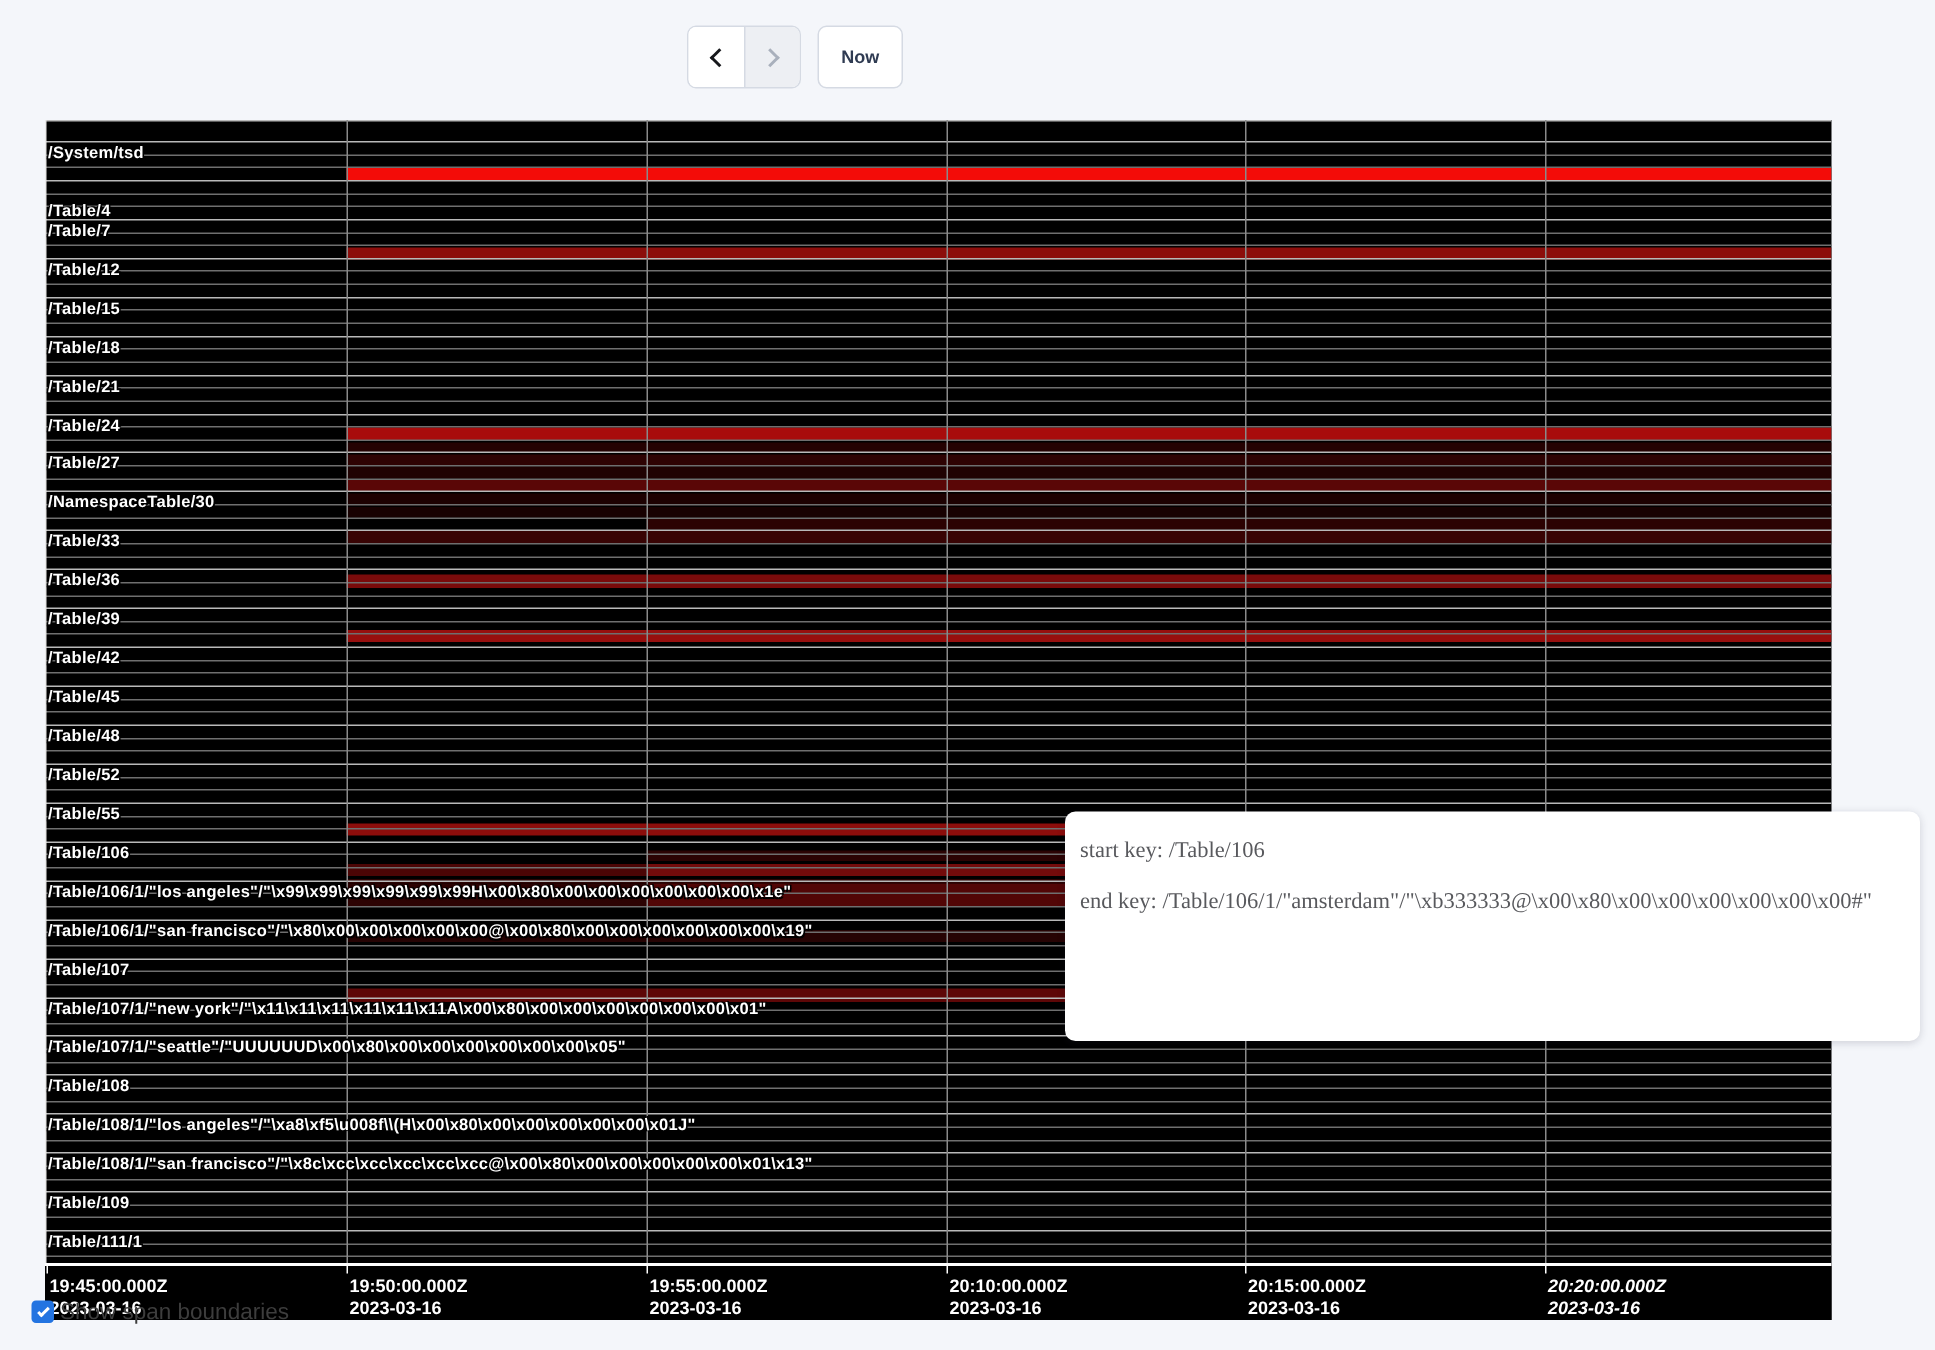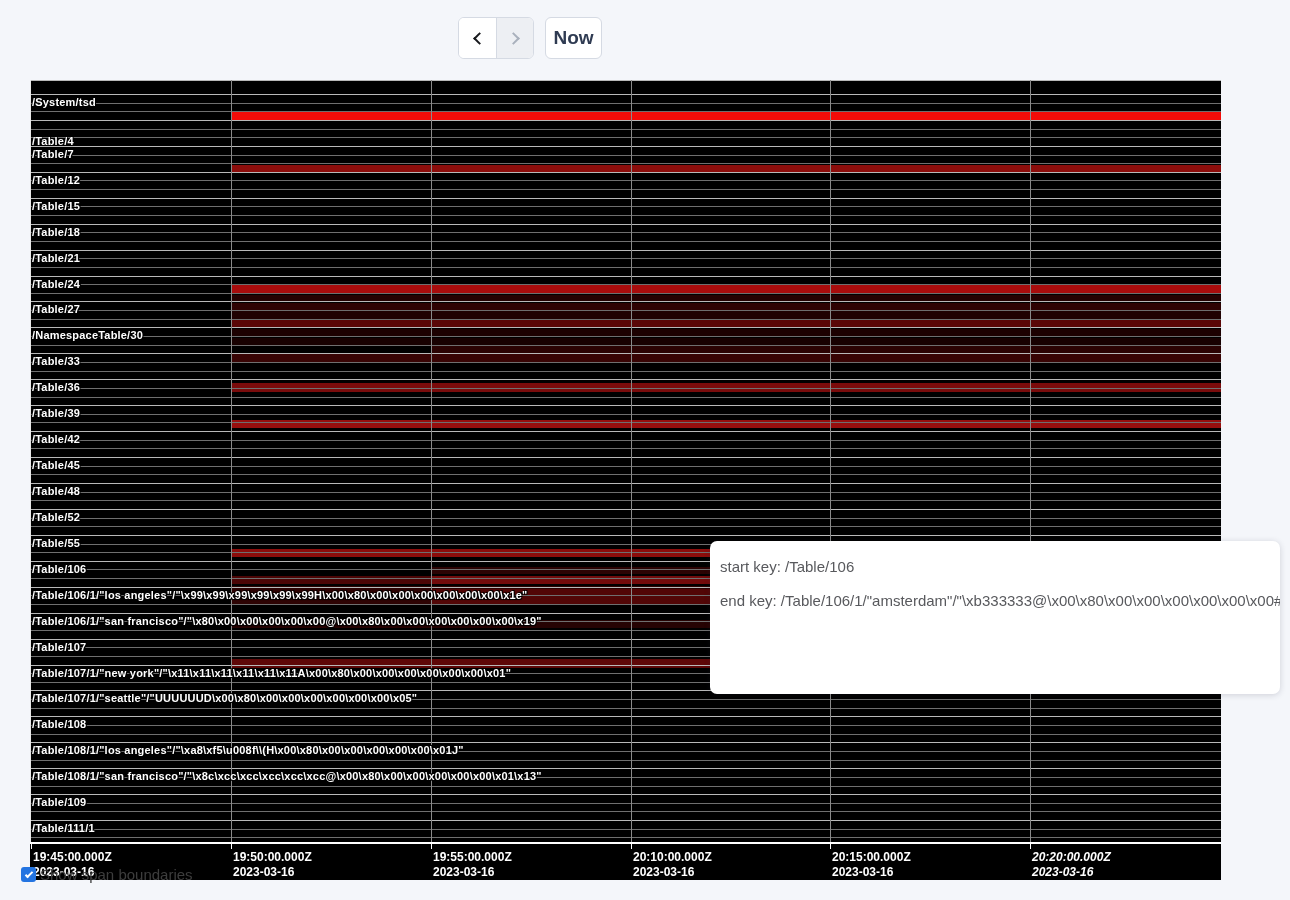--- a/index.html
+++ b/index.html
@@ -29,21 +29,21 @@
     position:absolute; left:458px; top:17px; height:42px; display:flex;
     border:1px solid #d5dae3; border-radius:6px; overflow:hidden; background:#fff;
   }
   .nav-btn { width:37px; height:40px; border:none; background:#fff; display:flex; align-items:center; justify-content:center; cursor:pointer; }
   .nav-btn + .nav-btn { border-left:1px solid #d5dae3; background:#edeff3; cursor:default; }
   .chev-left  { width:9px; height:9px; border:solid #17181c; border-width:0 2.5px 2.5px 0; transform:rotate(135deg); margin-left:4px; }
   .chev-right { width:9px; height:9px; border:solid #a9b0bc; border-width:0 2.5px 2.5px 0; transform:rotate(-45deg); margin-right:4px; }
   .now-btn {
     position:absolute; left:545px; top:17px; height:42px; width:57px;
     background:#fff; border:1px solid #d5dae3; border-radius:6px;
-    color:#2f3b52; font-size:19px; font-weight:700; cursor:pointer;
+    color:#2f3b52; font-size:12px; font-weight:700; cursor:pointer;
     font-family:"Liberation Sans", sans-serif;
   }
   
   .canvas {
     position:absolute; left:30px; top:60px; width:1191px; height:800px;
     background:#000; cursor:crosshair;margin-top:20px;
   }
   .heat-area { position:absolute; left:0; top:0; width:1191px; height:762px; overflow:hidden; }
   .band { position:absolute; z-index:1; }
   .hline { position:absolute; left:0; width:1191px; height:1px; z-index:2; }
@@ -57,21 +57,21 @@
     text-shadow:1px 1px 0 #000, -1px 1px 0 #000, 1px -1px 0 #000, 0 0 2px #000;
   }
   .axis-strip { position:absolute; left:0; top:762px; width:1191px; height:38px; background:#000; border-top:2px solid #fff; }
   .tick { position:absolute; top:0; width:1px; height:5px; background:#fff; }
   .axis-group { position:absolute; top:6px; color:#fff; font-size:12px; font-weight:700; line-height:15px; white-space:nowrap; }
   
   .tooltip {
     position:absolute; left:710px; top:541px; width:570px; height:153px;
     background:#fff; border-radius:7px; z-index:10;
     box-shadow:0 1px 6px rgba(40,40,60,0.18);
-    padding:9px 10px 0 10px; overflow:hidden;
+    padding:9px 10px 0 10px; overflow:hidden;font-family:Liberation Serif, serif;
   }
   .tooltip-line { color:#58595d; font-size:15px; line-height:34px; white-space:nowrap; }
   
   .footer-row { position:absolute; left:21px; top:866px; display:flex; align-items:center; cursor:pointer; }
   .checkbox {
     width:15px; height:15px; background:#2374e1; border-radius:3px;
     display:inline-flex; align-items:center; justify-content:center; position:relative;
   }
   .checkbox .mark {
     display:block; width:4px; height:8px; margin-top:-2px;

